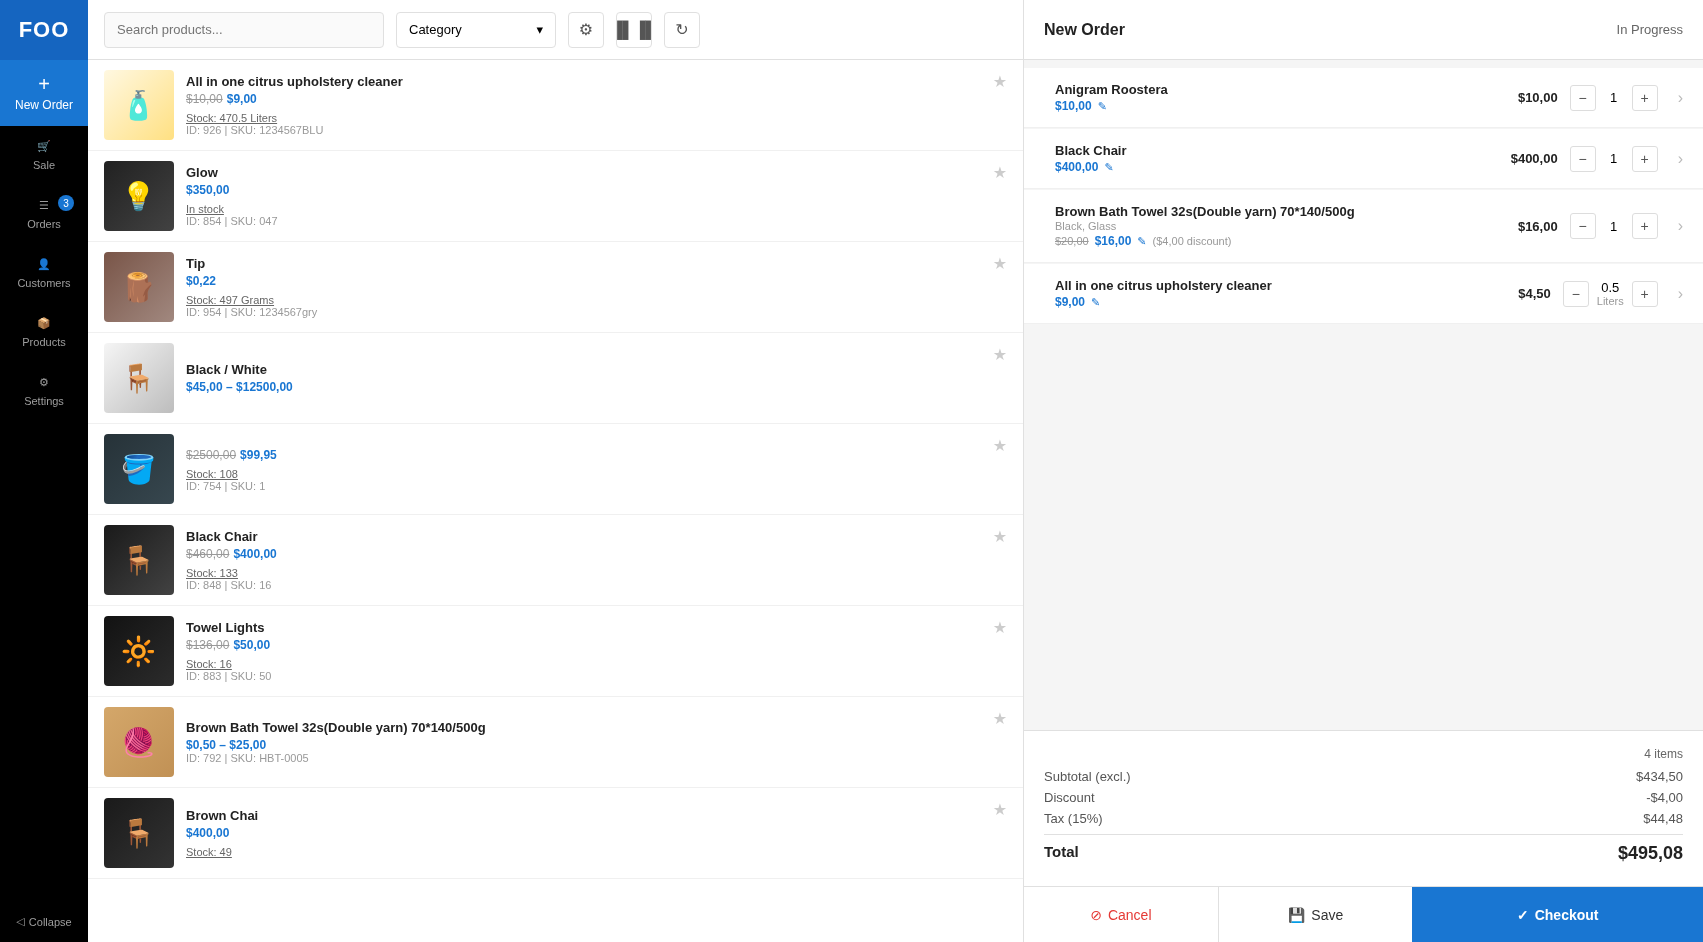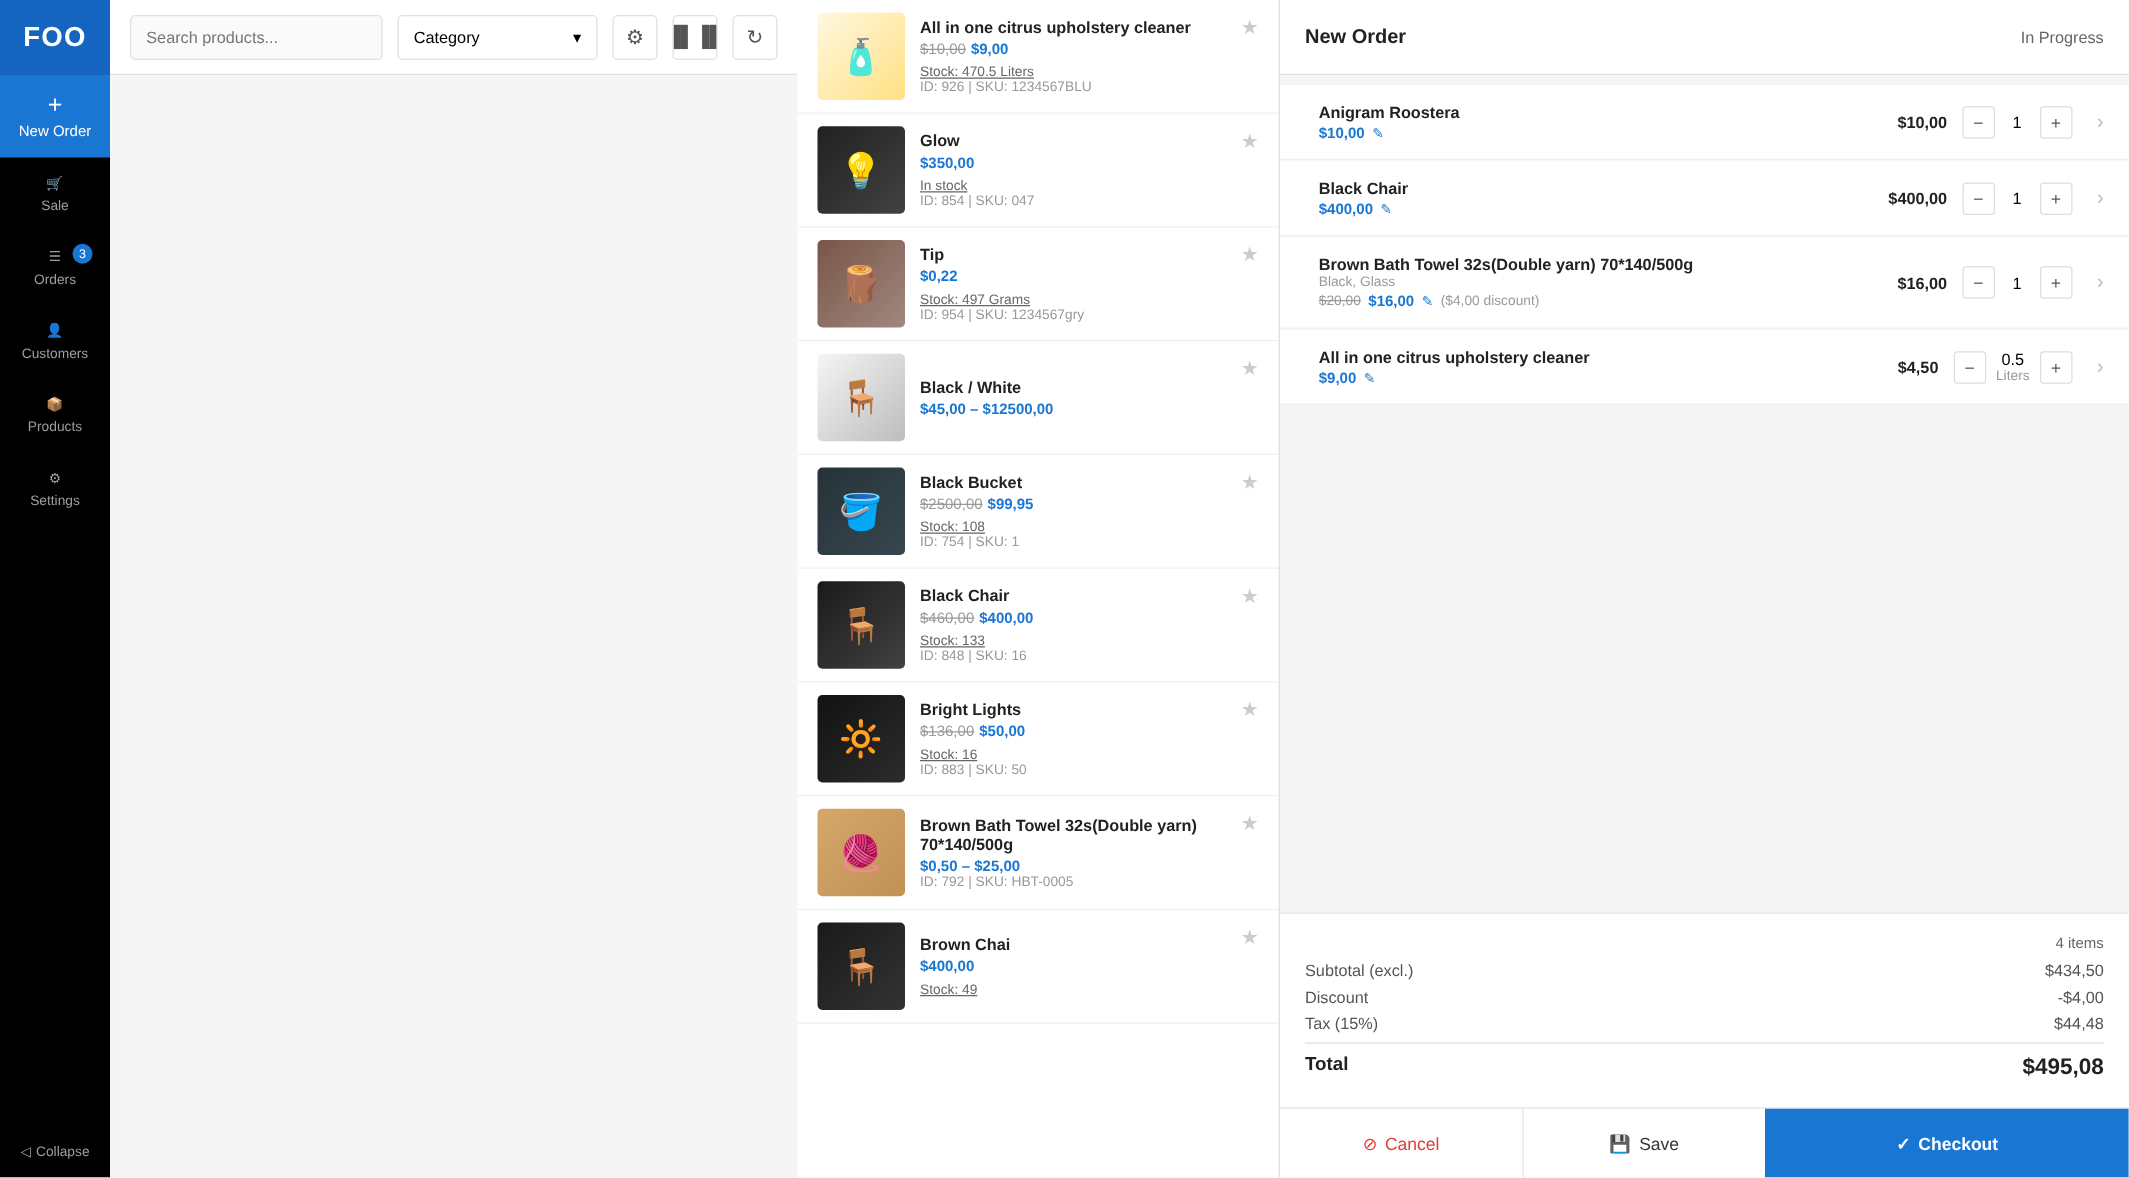--- a/index.html
+++ b/index.html
@@ -80,21 +80,21 @@
       cursor: pointer;
       display: flex;
       align-items: center;
       gap: 4px;
     }
 
     
     .main-area {
       flex: 1;
       display: flex;
-      flex-direction: row;
+      flex-direction: column;
       min-width: 0;
     }
 
     
     .topbar {
       height: 60px;
       background: white;
       display: flex;
       align-items: center;
       padding: 0 16px;
@@ -424,41 +424,40 @@
         <div class="product-thumb-img thumb-chair-bw" style="font-size: 28px;">🪑</div>
         <div class="product-info">
           <div class="product-name">Black / White</div>
           <div><span class="product-price-new">$45,00 – $12500,00</span></div>
         </div>
         <span class="product-star">★</span>
       </div>
       <div class="product-item">
         <div class="product-thumb-img thumb-bucket" style="font-size: 28px;">🪣</div>
         <div class="product-info">
-          <div class="product-name">Black Bucket</div>
           <div><span class="product-price-old">$2500,00</span><span class="product-price-new">$99,95</span></div>
           <div class="product-stock">Stock: 108</div>
           <div class="product-id">ID: 754 | SKU: 1</div>
         </div>
         <span class="product-star">★</span>
       </div>
       <div class="product-item">
         <div class="product-thumb-img thumb-black-chair" style="font-size: 28px;">🪑</div>
         <div class="product-info">
           <div class="product-name">Black Chair</div>
           <div><span class="product-price-old">$460,00</span><span class="product-price-new">$400,00</span></div>
           <div class="product-stock">Stock: 133</div>
           <div class="product-id">ID: 848 | SKU: 16</div>
         </div>
         <span class="product-star">★</span>
       </div>
       <div class="product-item">
         <div class="product-thumb-img thumb-bright-lights" style="font-size: 28px;">🔆</div>
         <div class="product-info">
-          <div class="product-name">Bright Lights</div>
+          <div class="product-name">Towel Lights</div>
           <div><span class="product-price-old">$136,00</span><span class="product-price-new">$50,00</span></div>
           <div class="product-stock">Stock: 16</div>
           <div class="product-id">ID: 883 | SKU: 50</div>
         </div>
         <span class="product-star">★</span>
       </div>
       <div class="product-item">
         <div class="product-thumb-img thumb-bath-towel" style="font-size: 28px;">🧶</div>
         <div class="product-info">
           <div class="product-name">Brown Bath Towel 32s(Double yarn) 70*140/500g</div>

